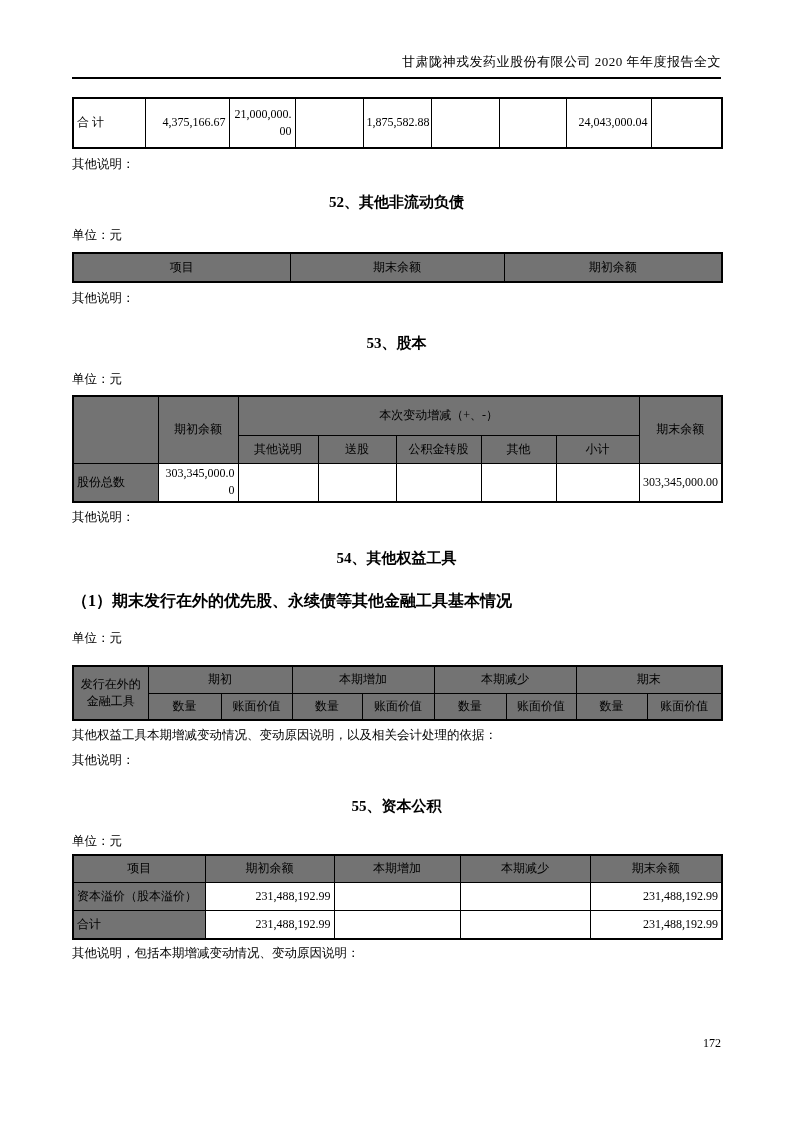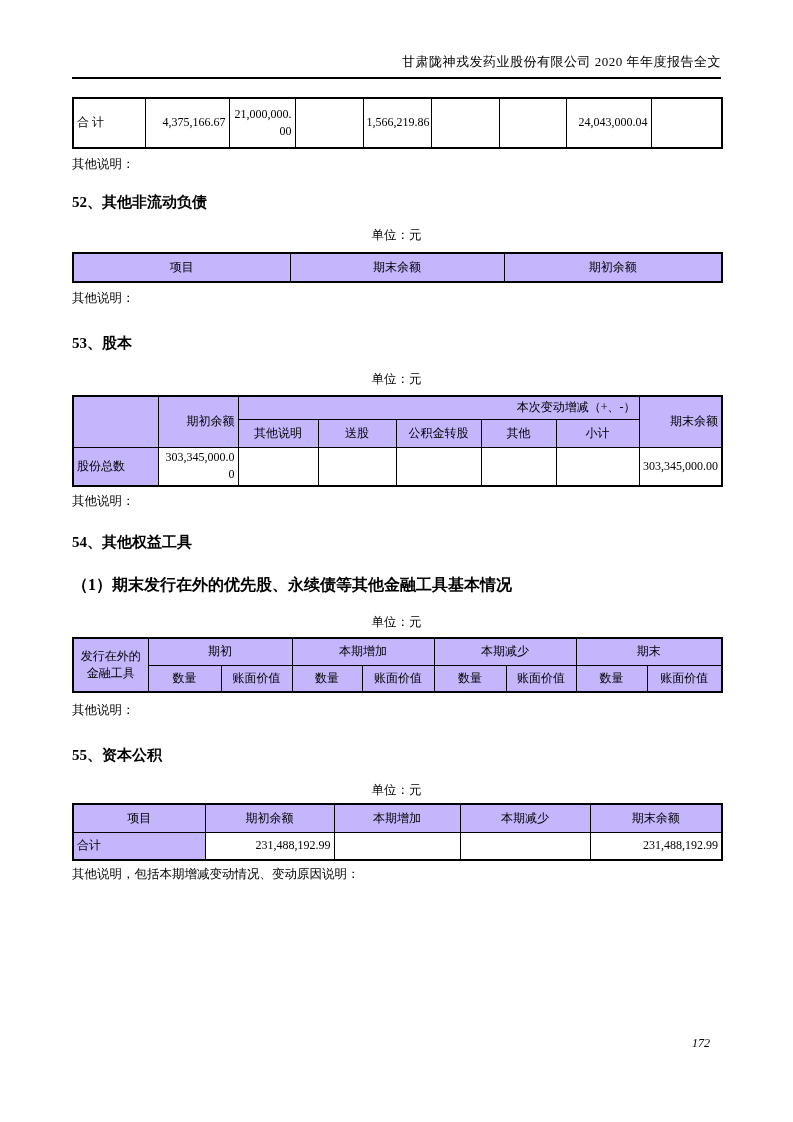--- a/index.html
+++ b/index.html
@@ -33,68 +33,67 @@
     border: 2px solid #000;
   }
   table.tbl td {
     border: 1px solid #000;
     font-size: 12px;
     padding: 1px 3px;
     vertical-align: middle;
     overflow: hidden;
     line-height: 1.45;
   }
-  .gray { background: #c4b5fd; }
+  .gray { background: #737373; }
   .c { text-align: center; }
   .num { text-align: right; padding-right: 2px; }
   .wrapnum { word-break: break-all; }
 
   .note { font-size: 12.5px; line-height: 1.3; }
 
-  .sec-title { font-size: 15px; font-weight: bold; }
+  .sec-title { font-size: 15px; font-weight: bold; text-align: center; }
   .sub-title { font-size: 16px; font-weight: bold; }
-  .unit { text-align: center; font-size: 12.5px; }
+  .unit { text-align: left; font-size: 12.5px; }
 
   
   .t1 { margin-top: 18px; }
   .t1 tr.r1 td { height: 26px; }
   .t1 tr.r2 td { height: 50px; }
   .note-a { margin-top: 7px; }
   .h52 { margin-top: 21px; }
   .unit-52 { margin-top: 15px; }
   .t52 { margin-top: 8px; }
   .t52 td { height: 29px; }
   .note-b { margin-top: 7px; }
   .h53 { margin-top: 27px; }
   .unit-53 { margin-top: 18px; }
   .t53 { margin-top: 7px; }
-  .t53 tr.r1 td { height: 24px; text-align: right; }
+  .t53 tr.r1 td { height: 40px; }
   .t53 tr.r2 td { height: 28px; }
   .t53 tr.r3 td { height: 30px; }
   .note-c { margin-top: 6px; }
   .h54 { margin-top: 24px; }
   .sub1 { margin-top: 23px; }
   .sub2 { margin-top: 27px; }
   .unit-54 { margin-top: 18px; }
-  .t54 { margin-top: 6px; }
+  .t54 { margin-top: 18px; }
   .t54 td { height: 27px; }
   .note-d { margin-top: 6px; }
   .note-e { margin-top: 9px; }
   .h55 { margin-top: 28px; }
   .unit-55 { margin-top: 17px; }
   .t55 { margin-top: 4px; }
   .t55 td { height: 28px; }
   .note-f { margin-top: 5px; }
 
   .page-number {
     position: absolute;
     top: 1036px;
-    right: 83px;
+    right: 72px;
     font-size: 12px;
-    font-style: italic;
   }
 </style>
 </head>
 <body>
 
 <div class="page">
   <div class="content">
 
     <div class="page-header">
       <div class="header-title">甘肃陇神戎发药业股份有限公司 2020 年年度报告全文</div>
@@ -111,21 +110,21 @@
         <col style="width:67px">
           <col style="width:85px">
           <col style="width:71px">
       </colgroup>
       <tbody>
       <tr class="r2">
         <td>合 计</td>
         <td class="num">4,375,166.67</td>
         <td class="num wrapnum">21,000,000.00</td>
         <td></td>
-        <td class="num">1,566,219.86</td>
+        <td class="num">1,875,582.88</td>
         <td></td>
         <td></td>
         <td class="num">24,043,000.04</td>
         <td></td>
       </tr>
     </tbody>
       </table>
     <p class="note note-a">其他说明：</p>
 
     <h3 class="sec-title h52">52、其他非流动负债</h3>
@@ -215,20 +214,21 @@
         <td class="gray c">账面价值</td>
         <td class="gray c">数量</td>
         <td class="gray c">账面价值</td>
         <td class="gray c">数量</td>
         <td class="gray c">账面价值</td>
         <td class="gray c">数量</td>
         <td class="gray c">账面价值</td>
       </tr>
     </tbody>
       </table>
+    <p class="note note-d">其他权益工具本期增减变动情况、变动原因说明，以及相关会计处理的依据：</p>
     <p class="note note-e">其他说明：</p>
 
     <h3 class="sec-title h55">55、资本公积</h3>
     <div class="unit unit-55">单位：元</div>
     <table class="tbl t55">
       <colgroup>
         <col style="width:132px">
           <col style="width:129px">
           <col style="width:126px">
         <col style="width:130px">
@@ -236,20 +236,27 @@
       </colgroup>
       <tbody>
           <tr>
         <td class="gray c">项目</td>
         <td class="gray c">期初余额</td>
         <td class="gray c">本期增加</td>
         <td class="gray c">本期减少</td>
         <td class="gray c">期末余额</td>
       </tr>
       <tr>
+        <td class="gray">资本溢价（股本溢价）</td>
+        <td class="num">231,488,192.99</td>
+        <td></td>
+        <td></td>
+        <td class="num">231,488,192.99</td>
+      </tr>
+      <tr>
         <td class="gray">合计</td>
         <td class="num">231,488,192.99</td>
         <td></td>
         <td></td>
         <td class="num">231,488,192.99</td>
       </tr>
     </tbody>
       </table>
     <p class="note note-f">其他说明，包括本期增减变动情况、变动原因说明：</p>
 

